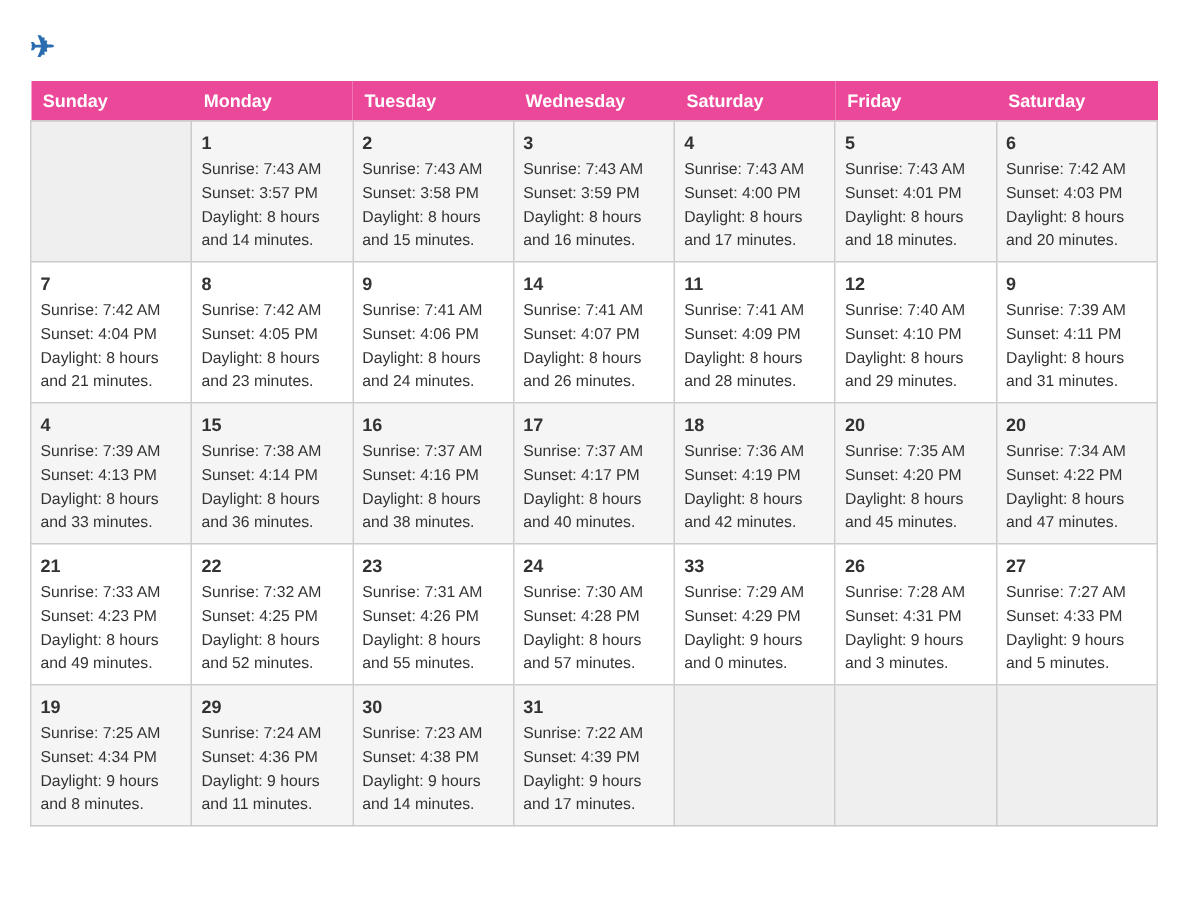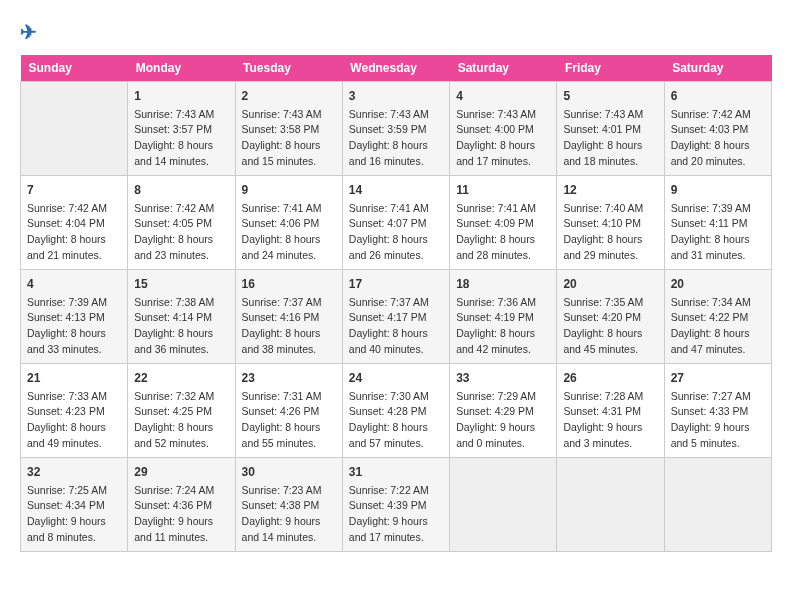--- a/index.html
+++ b/index.html
@@ -225,21 +225,21 @@
           <span class="day-number">26</span>
           <div class="day-info">Sunrise: 7:28 AM<br>Sunset: 4:31 PM<br>Daylight: 9 hours<br>and 3 minutes.</div>
         </td>
         <td>
           <span class="day-number">27</span>
           <div class="day-info">Sunrise: 7:27 AM<br>Sunset: 4:33 PM<br>Daylight: 9 hours<br>and 5 minutes.</div>
         </td>
       </tr>
       <tr>
         <td>
-          <span class="day-number">32</span>
+          <span class="day-number">19</span>
           <div class="day-info">Sunrise: 7:25 AM<br>Sunset: 4:34 PM<br>Daylight: 9 hours<br>and 8 minutes.</div>
         </td>
         <td>
           <span class="day-number">29</span>
           <div class="day-info">Sunrise: 7:24 AM<br>Sunset: 4:36 PM<br>Daylight: 9 hours<br>and 11 minutes.</div>
         </td>
         <td>
           <span class="day-number">30</span>
           <div class="day-info">Sunrise: 7:23 AM<br>Sunset: 4:38 PM<br>Daylight: 9 hours<br>and 14 minutes.</div>
         </td>

